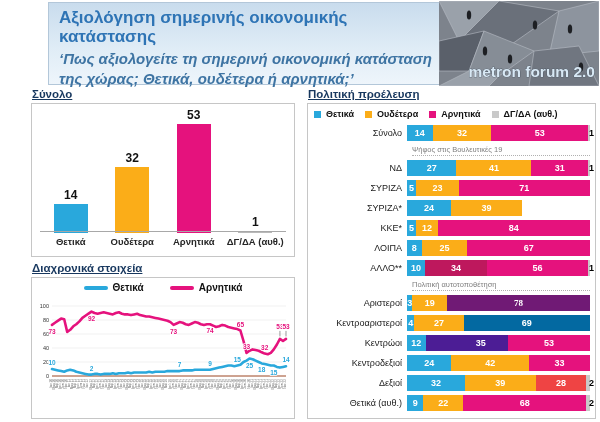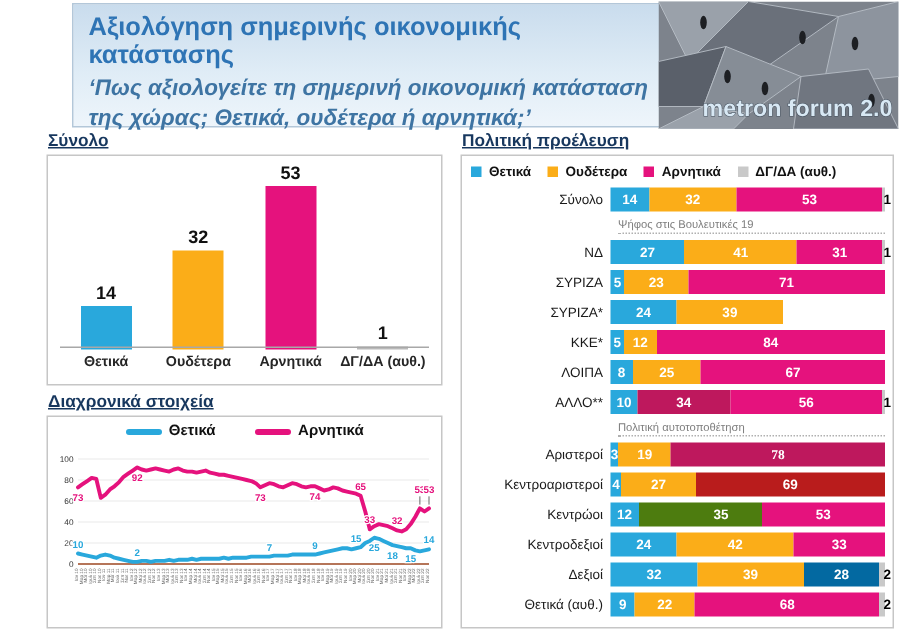--- a/index.html
+++ b/index.html
@@ -321,53 +321,53 @@
             <div class="oseg" style="width: 0.990099%; background: rgb(201, 201, 201);"></div>
             <span class="odk">1</span>
           </div>
         </div>
         <div class="osep">Πολιτική αυτοτοποθέτηση</div>
         <div class="orow">
           <div class="olabel">Αριστεροί</div>
           <div class="otrack">
             <div class="oseg" style="width: 3%; background: rgb(41, 168, 220);">3</div>
             <div class="oseg" style="width: 19%; background: rgb(251, 173, 24);">19</div>
-            <div class="oseg" style="width: 78%; background: #be185d; font-family: Liberation Serif, serif;">78</div>
+            <div class="oseg" style="width: 78%; background: #701a75; font-family: Liberation Serif, serif;">78</div>
           </div>
         </div>
         <div class="orow">
           <div class="olabel">Κεντροαριστεροί</div>
           <div class="otrack">
             <div class="oseg" style="width: 4%; background: rgb(41, 168, 220);">4</div>
             <div class="oseg" style="width: 27%; background: rgb(251, 173, 24);">27</div>
-            <div class="oseg" style="width: 69%; background: #b91c1c; text-align: center;">69</div>
+            <div class="oseg" style="width: 69%; background: #0369a1; text-align: center;">69</div>
           </div>
         </div>
         <div class="orow">
           <div class="olabel">Κεντρώοι</div>
           <div class="otrack">
             <div class="oseg" style="width: 12%; background: rgb(41, 168, 220);">12</div>
-            <div class="oseg" style="width: 35%; background: #4d7c0f; padding-left: 28px;">35</div>
+            <div class="oseg" style="width: 35%; background: #4c1d95; padding-left: 28px;">35</div>
             <div class="oseg" style="width: 53%; background: rgb(229, 18, 125);">53</div>
           </div>
         </div>
         <div class="orow">
           <div class="olabel">Κεντροδεξιοί</div>
           <div class="otrack">
             <div class="oseg" style="width: 24.2424%; background: rgb(41, 168, 220);">24</div>
             <div class="oseg" style="width: 42.4242%; background: rgb(251, 173, 24);">42</div>
             <div class="oseg" style="width: 33.3333%; background: rgb(229, 18, 125);">33</div>
           </div>
         </div>
         <div class="orow">
           <div class="olabel">Δεξιοί</div>
           <div class="otrack">
             <div class="oseg" style="width: 31.6832%; background: rgb(41, 168, 220);">32</div>
             <div class="oseg" style="width: 38.6139%; background: rgb(251, 173, 24);">39</div>
-            <div class="oseg" style="width: 27.7228%; background: #0369a1; text-align: center;">28</div>
+            <div class="oseg" style="width: 27.7228%; background: #ef4444; text-align: center;">28</div>
             <div class="oseg" style="width: 1.9802%; background: rgb(201, 201, 201);"></div>
             <span class="odk">2</span>
           </div>
         </div>
         <div class="orow">
           <div class="olabel">Θετικά (αυθ.)</div>
           <div class="otrack">
             <div class="oseg" style="width: 8.91089%; background: rgb(41, 168, 220);">9</div>
             <div class="oseg" style="width: 21.7822%; background: rgb(251, 173, 24);">22</div>
             <div class="oseg" style="width: 67.3267%; background: rgb(229, 18, 125);">68</div>

